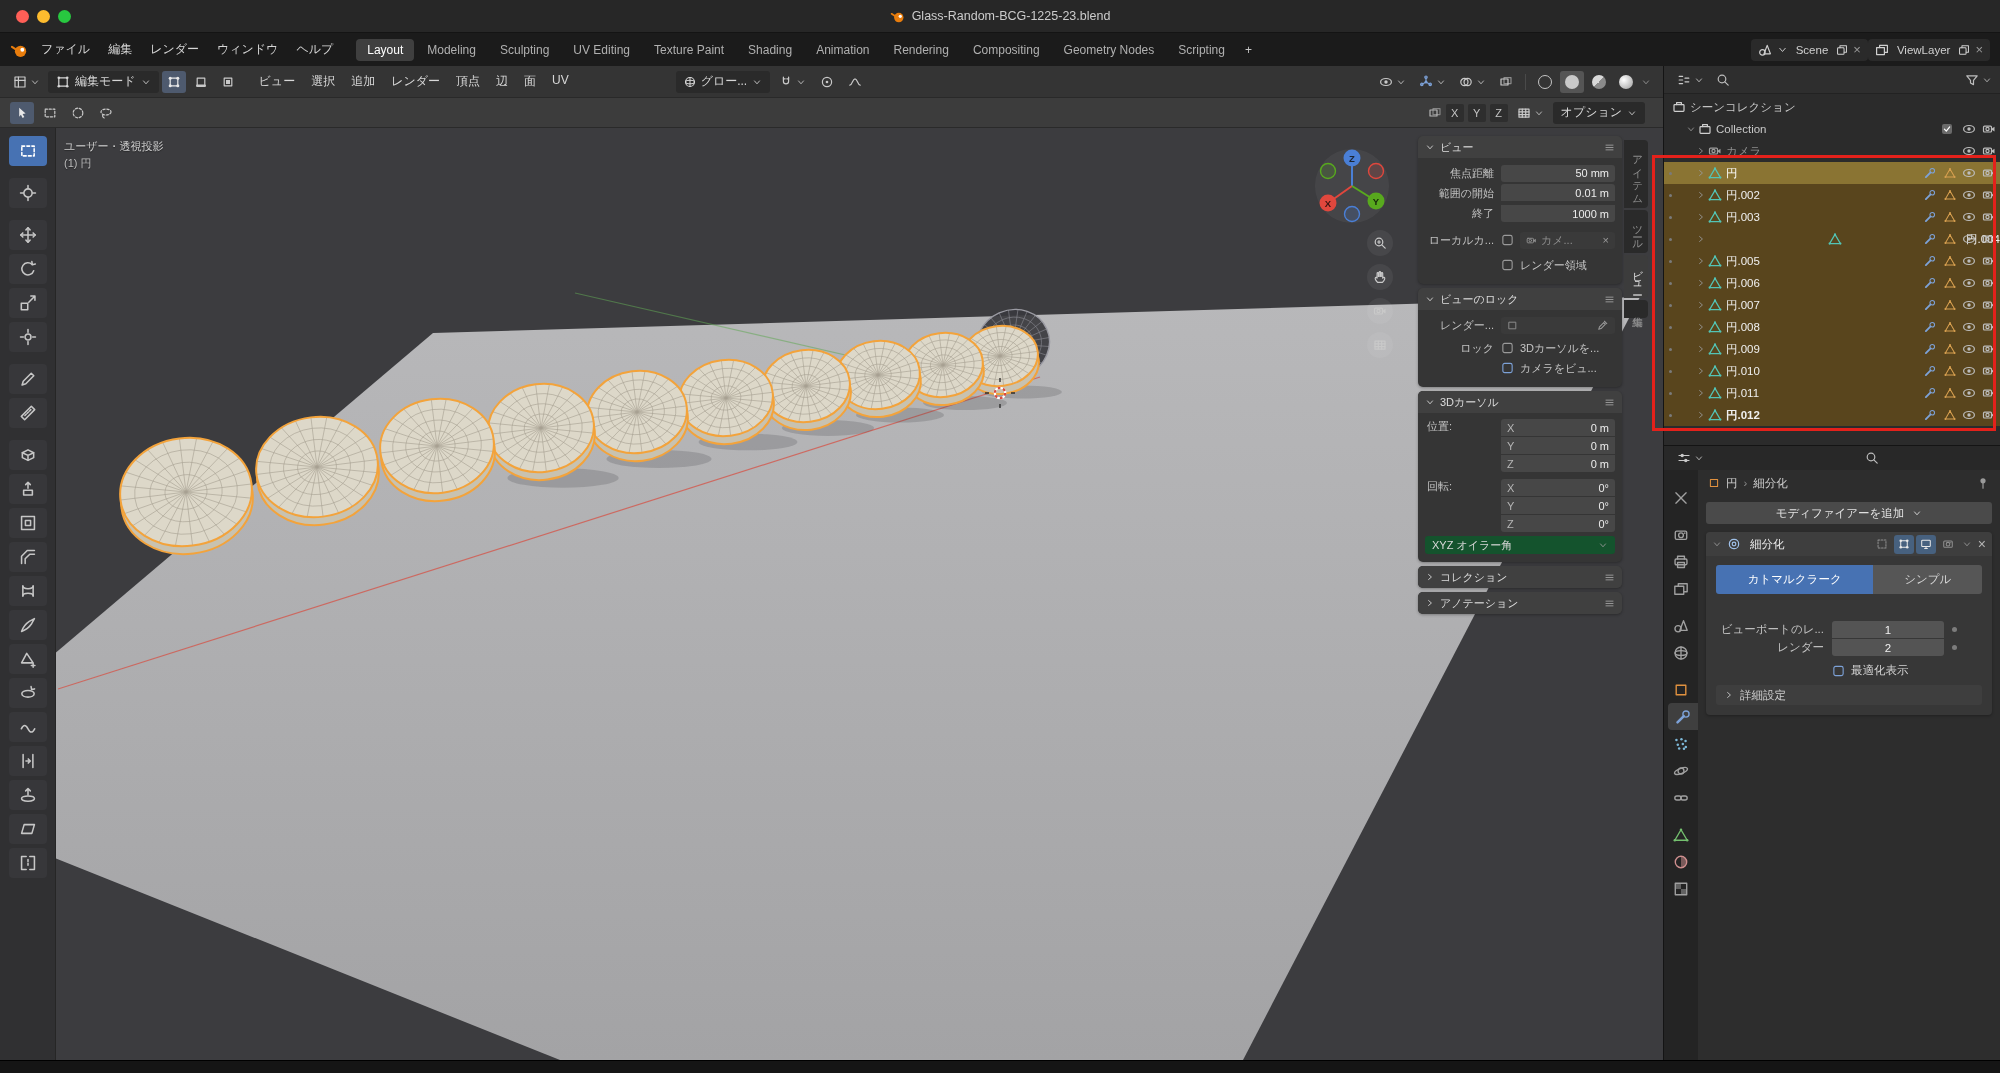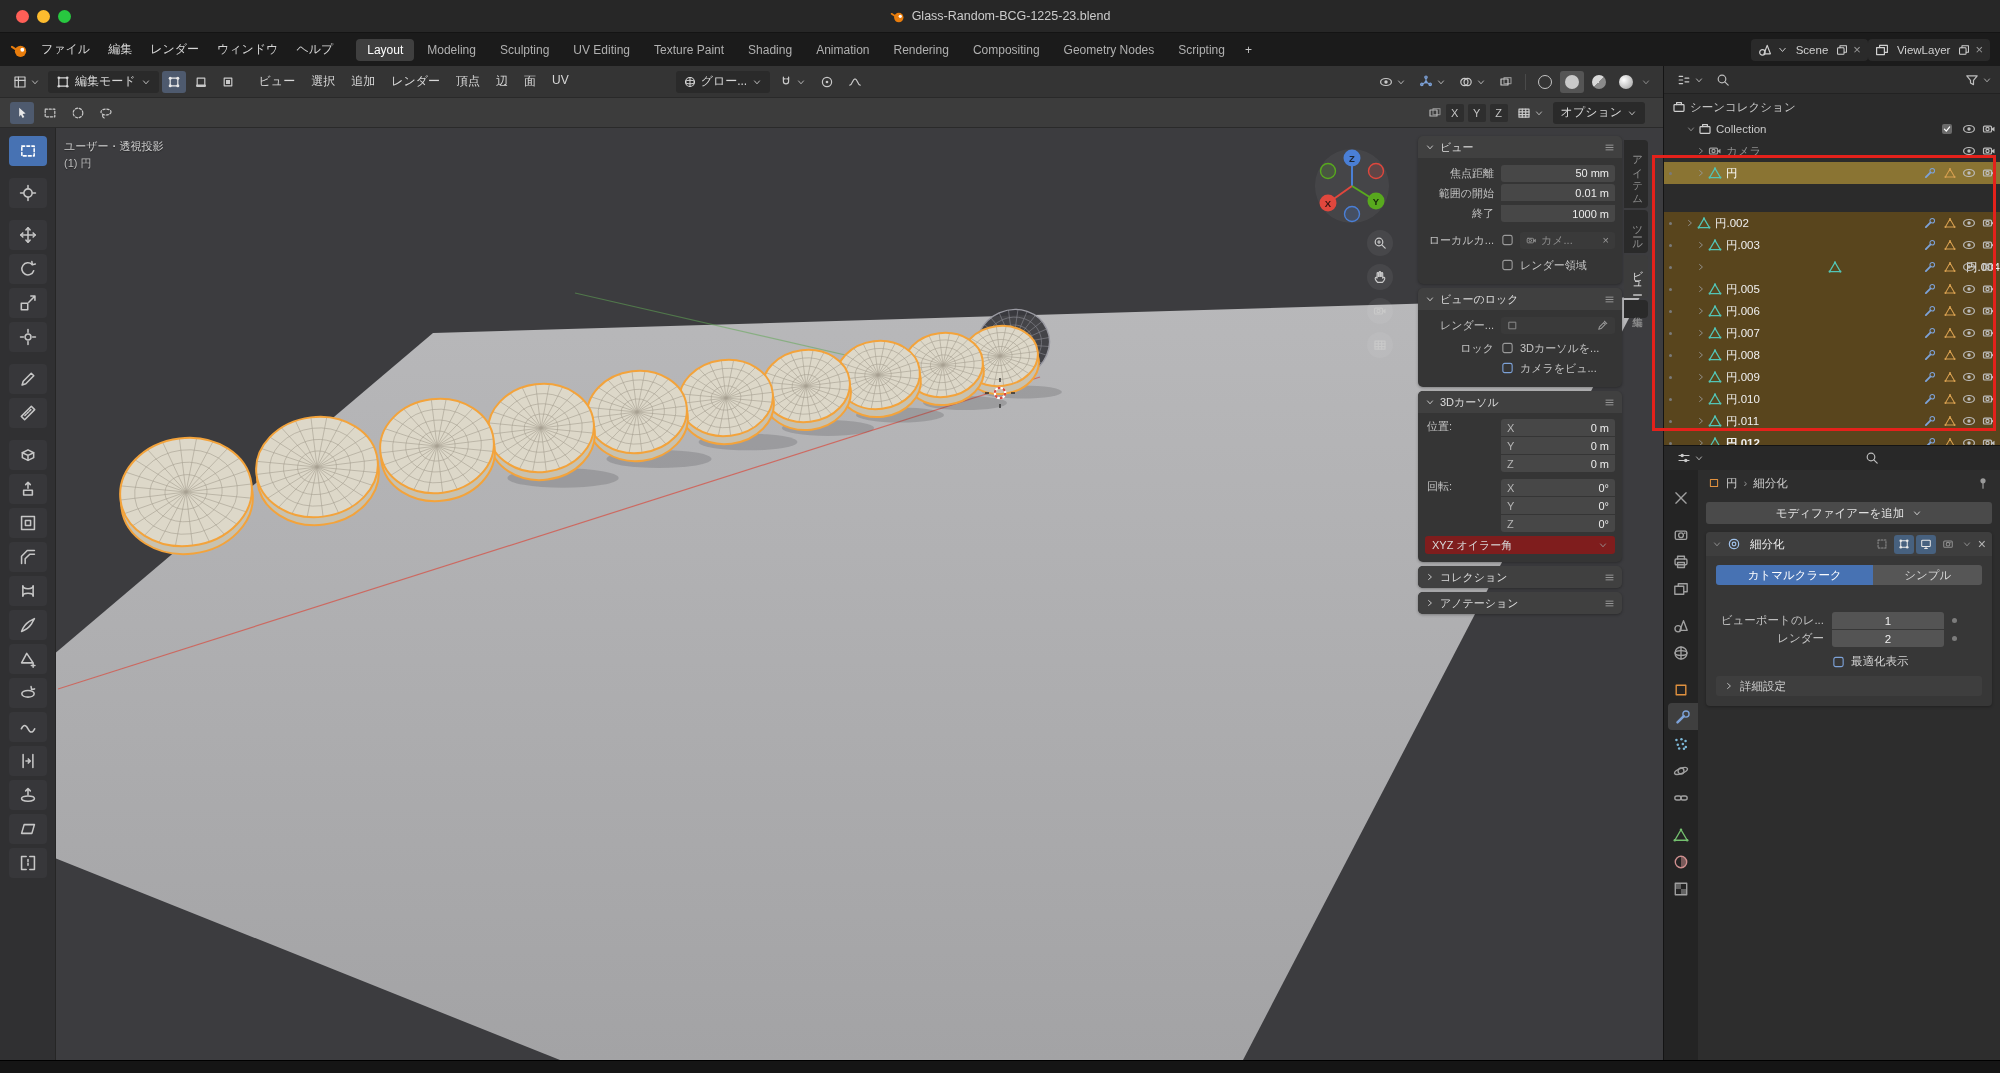--- a/index.html
+++ b/index.html
@@ -70,21 +70,21 @@
   .np-field.dis{background:#3a3a3a;color:#8f8f8f;justify-content:flex-start;gap:4px}
   .np-field .fx{margin-left:auto;color:#9a9a9a}
   .np-check{width:13px;height:13px;color:#9a9a9a;margin-right:6px}
   .np-ltext{color:#c6c6c6}
   .np-stack{flex:1;display:flex;flex-direction:column}
   .np-axis{height:17px;background:#474747;display:flex;align-items:center;padding:0 6px;margin-bottom:1px;color:#ededed}
   .np-axis:first-child{border-radius:3px 3px 0 0}
   .np-axis:last-child{border-radius:0 0 3px 3px;margin-bottom:0}
   .np-axis .ax{color:#b5b5b5;width:14px}
   .np-axis .av{margin-left:auto}
-  .np-dd{height:18px;background:#7f1d1d;border-radius:3px;display:flex;align-items:center;padding:0 7px;color:#d8d8d8;margin-top:4px}
+  .np-dd{height:18px;background:#14532d;border-radius:3px;display:flex;align-items:center;padding:0 7px;color:#d8d8d8;margin-top:4px}
   .np-dd .np-car2{margin-left:auto;color:#9a9a9a}
   #n-tabs{position:absolute;left:1624px;top:12px;width:24px;display:flex;flex-direction:column;gap:2px}
   .ntab{writing-mode:vertical-rl;padding:8px 3px;border-radius:0 4px 4px 0;background:#2a2a2a;color:#8f8f8f;font-size:10.5px;letter-spacing:1px;text-align:center}
   .ntab.active{background:#3c3c3c;color:#e8e8e8}
 
   
   #right-zone{width:337px;flex:none;border-left:1px solid #141414;display:flex;flex-direction:column}
   #outliner{height:379px;background:#2b2b2b;position:relative;overflow:hidden}
   #ol-head{height:28px;background:#2e2e2e;border-bottom:1px solid #222222;display:flex;align-items:center;gap:7px;padding:0 8px;color:#bdbdbd}
   #ol-rows{padding-top:2px;font-size:11.5px}
@@ -115,21 +115,21 @@
   #props-nav .pin{margin-left:auto;color:#9a9a9a}
   #props-content{padding:6px 8px 0 8px;font-size:11.5px}
   #add-modifier{height:22px;background:#4a4a4a;border-radius:3px;display:flex;align-items:center;justify-content:center;gap:8px;color:#e4e4e4}
   #mod-panel{margin-top:8px;background:#373737;border-radius:4px;overflow:hidden;box-shadow:0 1px 3px rgba(0,0,0,.3)}
   #mod-head{height:24px;background:#3e3e3e;display:flex;align-items:center;gap:5px;padding:0 6px;color:#d8d8d8}
   #mod-head .mname{padding:0 4px;color:#ececec}
   .mtgl{width:20px;height:19px;border-radius:3px;display:flex;align-items:center;justify-content:center;color:#8f8f8f}
   .mtgl.on{background:#47617f;color:#e8e8e8}
   #mod-head .mx{margin-left:2px;color:#b5b5b5;font-size:14px}
   #mod-body{padding:9px 10px 10px;display:flex;flex-direction:column;gap:7px}
-  #seg{display:flex;height:20px}
+  #seg{display:flex;height:29px}
   #seg .s1{flex:1.45;background:#4772b3;color:#ffffff;border-radius:3px 0 0 3px;display:flex;align-items:center;justify-content:center}
   #seg .s2{flex:1;background:#565656;color:#d8d8d8;border-radius:0 3px 3px 0;display:flex;align-items:center;justify-content:center}
   .prow{display:flex;align-items:center}
   .prow .plabel{flex:0 0 116px;text-align:right;padding-right:8px;color:#c2c2c2;white-space:nowrap;overflow:hidden}
   .pfield{width:112px;height:17px;background:#545454;display:flex;align-items:center;justify-content:center;color:#f0f0f0}
   .pfield.top{border-radius:3px 3px 0 0}
   .pfield.bot{border-radius:0 0 3px 3px}
   .dec{width:5px;height:5px;border-radius:50%;background:#7c7c7c;margin-left:8px}
   .pchk{width:13px;height:13px;color:#9a9a9a;margin-right:6px}
   #adv{height:20px;background:#3e3e3e;border-radius:3px;display:flex;align-items:center;gap:6px;padding:0 8px;color:#cfcfcf}
@@ -1415,21 +1415,21 @@
                 </svg>
               </span>
               <span class="js-icon ocam">
                 <svg width="14" height="14" viewBox="0 0 14 14" fill="none" stroke="currentColor" stroke-width="1.2" stroke-linecap="round" stroke-linejoin="round">
                   <rect x="1.5" y="4.2" width="8" height="5.8" rx="1"></rect>
                   <path d="M9.5 6.7l3-1.9v4.6l-3-1.9z" fill="currentColor" stroke="none"></path>
                   <circle cx="5.5" cy="7" r="1.6"></circle>
                 </svg>
               </span>
             </div>
-            <div class="orow obj sel" style="padding-left: 19px; margin-top: 28px;">
+            <div class="orow obj sel" style="padding-left: 30px;">
               <span class="odot"></span>
               <span class="js-icon ocar">
                 <svg width="10" height="10" viewBox="0 0 14 14" fill="none" stroke="currentColor" stroke-width="1.2" stroke-linecap="round" stroke-linejoin="round">
                   <path d="M5 3.5l4 3.5-4 3.5"></path>
                 </svg>
               </span>
               <span class="js-icon omesh">
                 <svg width="14" height="14" viewBox="0 0 14 14" fill="none" stroke="currentColor" stroke-width="1.2" stroke-linecap="round" stroke-linejoin="round">
                   <path d="M7 2.4L12.4 11.6H1.6z"></path>
                   <circle cx="7" cy="2.4" r="1.1" fill="currentColor" stroke="none"></circle>

